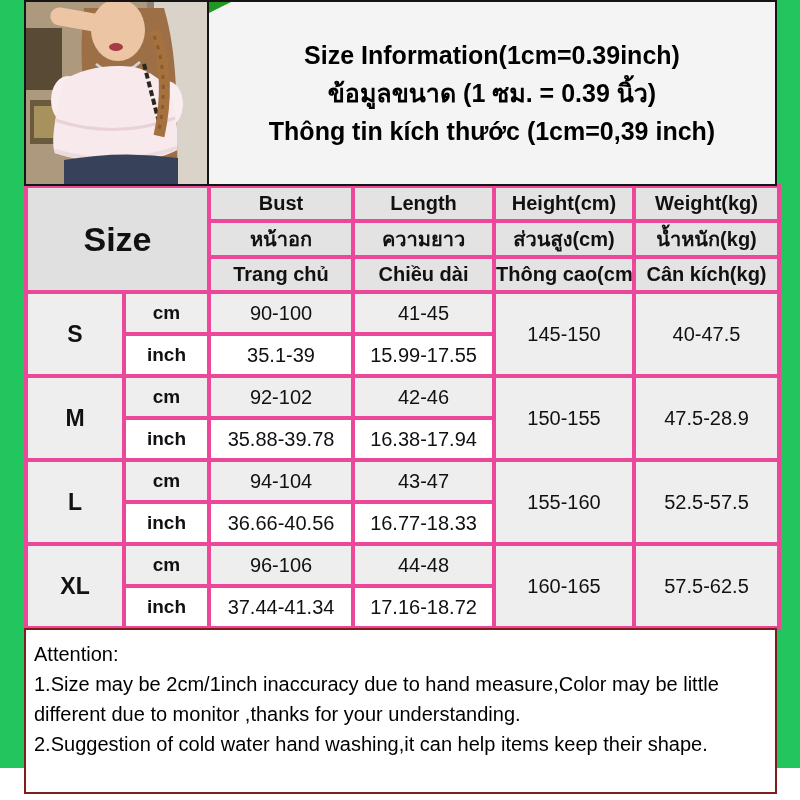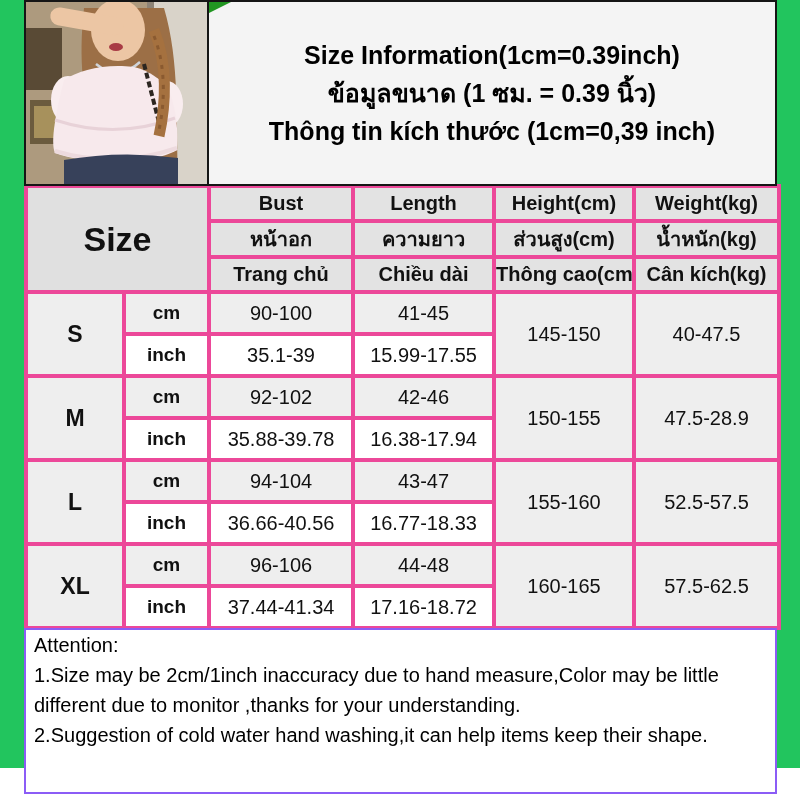--- a/index.html
+++ b/index.html
@@ -26,22 +26,22 @@
   .size-table th { background:#e3e3e3; font-weight:700; font-size:20px; height:35px; }
   .size-table td { font-size:20px; font-weight:400; height:42px; background:#ffffff; }
   td.corner { background:#e0e0e0; font-size:34px; font-weight:700; }
   td.size-label { background:#e7e7e7; font-size:23px; font-weight:700; }
   td.unit { font-weight:700; font-size:19px; }
   tr.cm-row td { background:#eeeeee; }
   tr.inch-row td { background:#ffffff;margin-top:30px; }
   td.merged { background:#f0f0f0; }
 
   
-  .attention { border:2px solid #8b5cf6; margin-top:-2px; height:166px; background:#fff;
-               padding:0 10px 0 8px; font-size:20px; line-height:30px; color:#000; }
+  .attention { border:2px solid #7f1d1d; margin-top:-2px; height:166px; background:#fff;
+               padding:9px 10px 0 8px; font-size:20px; line-height:30px; color:#000; }
 </style>
 </head>
 <body>
 
 <div class="page">
   <div class="content">
 
     <div class="top-row">
       <div class="photo-box">
         <svg viewBox="0 0 181 182" preserveAspectRatio="none">

